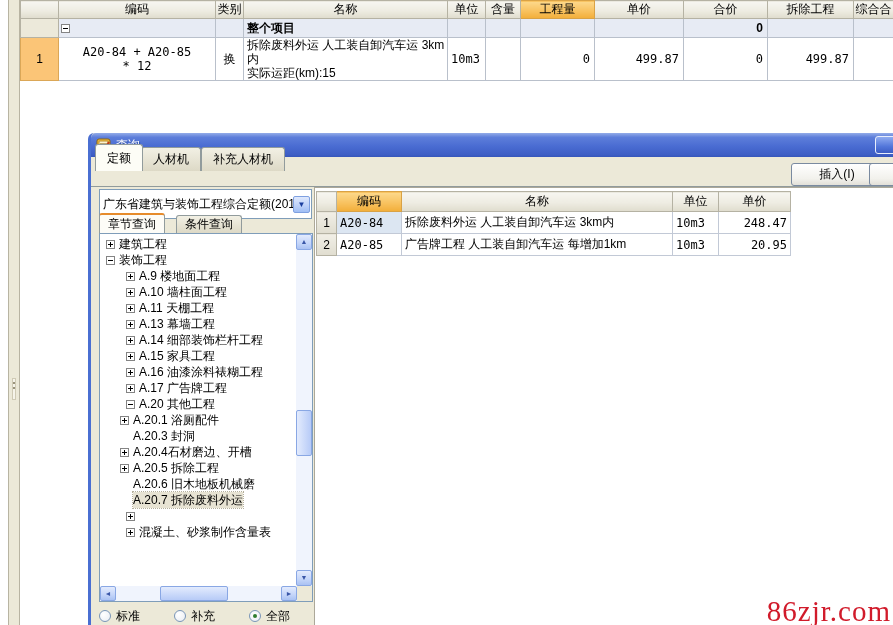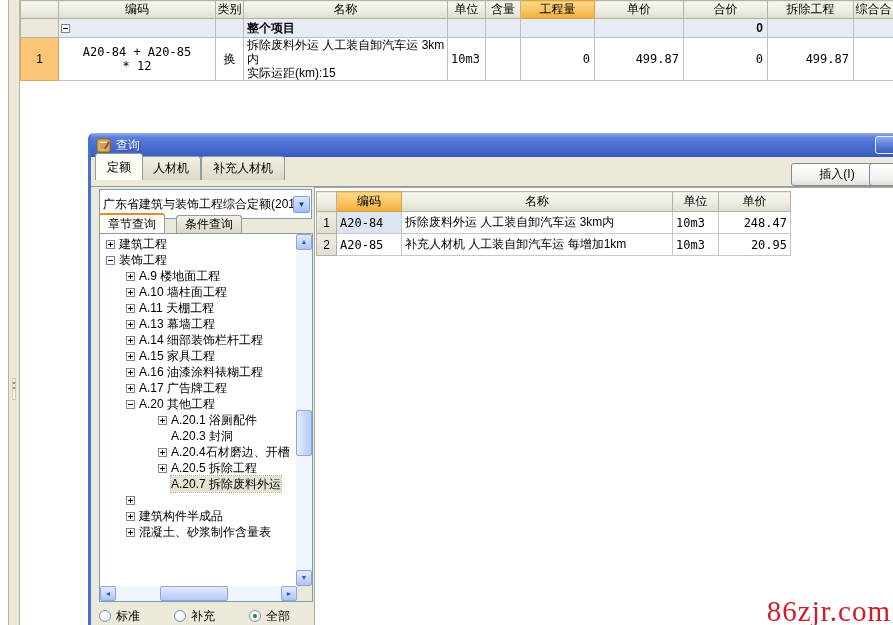--- a/index.html
+++ b/index.html
@@ -45,21 +45,21 @@
   .titlebar { position:relative; height:24px; border-top-left-radius:5px;
     background:linear-gradient(180deg,#93ace9 0%,#5d7eda 18%,#4a6cd2 55%,#3e5ec5 90%,#3656ba 100%);
     display:flex; align-items:center; padding-left:5px; }
   .titlebar .title { color:#fff; font-weight:normal; margin-left:5px; text-shadow:1px 1px 1px #2a4aa0; }
   .title-icon { width:15px; height:15px; display:inline-block; }
   .cap-btn { position:absolute; top:3px; right:-8px; width:26px; height:18px; border-radius:3px;
     border:1px solid #e8eefc; background:linear-gradient(180deg,#8fabf0 0%,#5276da 60%,#3c5cc4 100%); }
 
   .tabstrip { position:absolute; left:0; top:24px; width:805px; height:30px; }
   .tabstrip .baseline { position:absolute; left:0; right:0; bottom:0; height:1px; background:#919b9c; }
-  .tab { position:absolute; bottom:7px; height:24px; padding:0 11px; line-height:23px;
+  .tab { position:absolute; bottom:16px; height:24px; padding:0 11px; line-height:23px;
     border:1px solid #919b9c; border-bottom:none; background:linear-gradient(180deg,#f2f0e4,#ddd9c6);
     border-top-left-radius:3px; border-top-right-radius:3px; }
   .tab.active { height:27px; line-height:26px; background:#fdfdf6; z-index:2; }
 
   .btn { position:absolute; height:23px; border:1px solid #7a8aa0; border-radius:3px;
     background:linear-gradient(180deg,#ffffff 0%,#f2f1ec 70%,#e2e0d8 100%);
     text-align:center; line-height:21px; padding:0 10px; }
 
   
   .combo { position:absolute; left:8px; top:56px; width:213px; height:30px; background:#fff;
@@ -75,21 +75,21 @@
   .subtab.active { height:20px; line-height:18px; background:#fdfcf7; border-top:2px solid #e68b2c; z-index:2; }
 
   .treebox { position:absolute; left:8px; top:100px; width:214px; height:369px;
     background:#fff; border:1px solid #7f9db9; }
   .tree-content { position:absolute; left:1px; top:2px; right:17px; bottom:16px; overflow:hidden; }
   .tree-item { height:16px; line-height:16px; display:flex; align-items:center; white-space:nowrap; }
   .tree-item .expander { margin-right:4px; }
   .expander-space { display:inline-block; width:13px; flex:0 0 13px; }
   .tree-item.lvl1 { padding-left:5px; }
   .tree-item.lvl2 { padding-left:25px; }
-  .tree-item.lvl3 { padding-left:57px; }
+  .tree-item.lvl3 { padding-left:19px; }
   .tree-item.sel .tree-label { background:#e7e3d3; outline:1px dotted #b5b09c; }
 
   .vscroll { position:absolute; top:0; right:0; width:16px; bottom:15px; background:#f0f4fd; }
   .hscroll { position:absolute; left:0; bottom:0; right:15px; height:15px; background:#f0f4fd; }
   .sbtn { position:absolute; width:16px; height:16px; border:1px solid #89a7e4; border-radius:2px;
     background:linear-gradient(180deg,#e3ebfd 0%,#c4d5f9 60%,#aac2f3 100%);
     color:#3a57a8; font-size:7px; text-align:center; line-height:14px; }
   .hscroll .sbtn { height:15px; width:16px; line-height:13px; }
   .vthumb { position:absolute; left:0; width:16px; border:1px solid #89a7e4; border-radius:2px;
     background:linear-gradient(90deg,#e3ebfd,#b7cbf7); }
@@ -286,30 +286,30 @@
           <span class="tree-label">A.20.3 封洞</span>
         </div>
         <div class="tree-item lvl3">
           <span class="expander plus"></span>
           <span class="tree-label">A.20.4石材磨边、开槽</span>
         </div>
         <div class="tree-item lvl3">
           <span class="expander plus"></span>
           <span class="tree-label">A.20.5 拆除工程</span>
         </div>
+        <div class="tree-item lvl3">
+          <span class="expander-space"></span>
+          <span class="tree-label">A.20.6 旧木地板机械磨</span>
+        </div>
         <div class="tree-item lvl3 sel">
           <span class="expander-space"></span>
           <span class="tree-label">A.20.7 拆除废料外运</span>
         </div>
         <div class="tree-item lvl2">
           <span class="expander plus"></span>
-        </div>
-        <div class="tree-item lvl2">
-          <span class="expander plus"></span>
-          <span class="tree-label">建筑构件半成品</span>
         </div>
         <div class="tree-item lvl2">
           <span class="expander plus"></span>
           <span class="tree-label">混凝土、砂浆制作含量表</span>
         </div>
       </div>
     <div class="vscroll">
       <div class="sbtn" style="top:0; left:0;">▲</div>
       <div class="vthumb" style="top:176px; height:46px;"></div>
       <div class="sbtn" style="bottom:0; left:0;">▼</div>
@@ -359,21 +359,21 @@
           <tr>
             <td class="rc-num">1</td>
             <td class="rc-code selcell">A20-84</td>
             <td class="rc-name">拆除废料外运 人工装自卸汽车运 3km内</td>
             <td class="rc-unit">10m3</td>
             <td class="rc-price">248.47</td>
           </tr>
           <tr>
             <td class="rc-num">2</td>
             <td class="rc-code">A20-85</td>
-            <td class="rc-name">补充人材机 人工装自卸汽车运 每增加1km</td>
+            <td class="rc-name">广告牌工程 人工装自卸汽车运 每增加1km</td>
             <td class="rc-unit">10m3</td>
             <td class="rc-price">20.95</td>
           </tr>
         </tbody>
     </table>
   </div>
 </div>
 
 <div class="watermark">86zjr.com</div>
 

